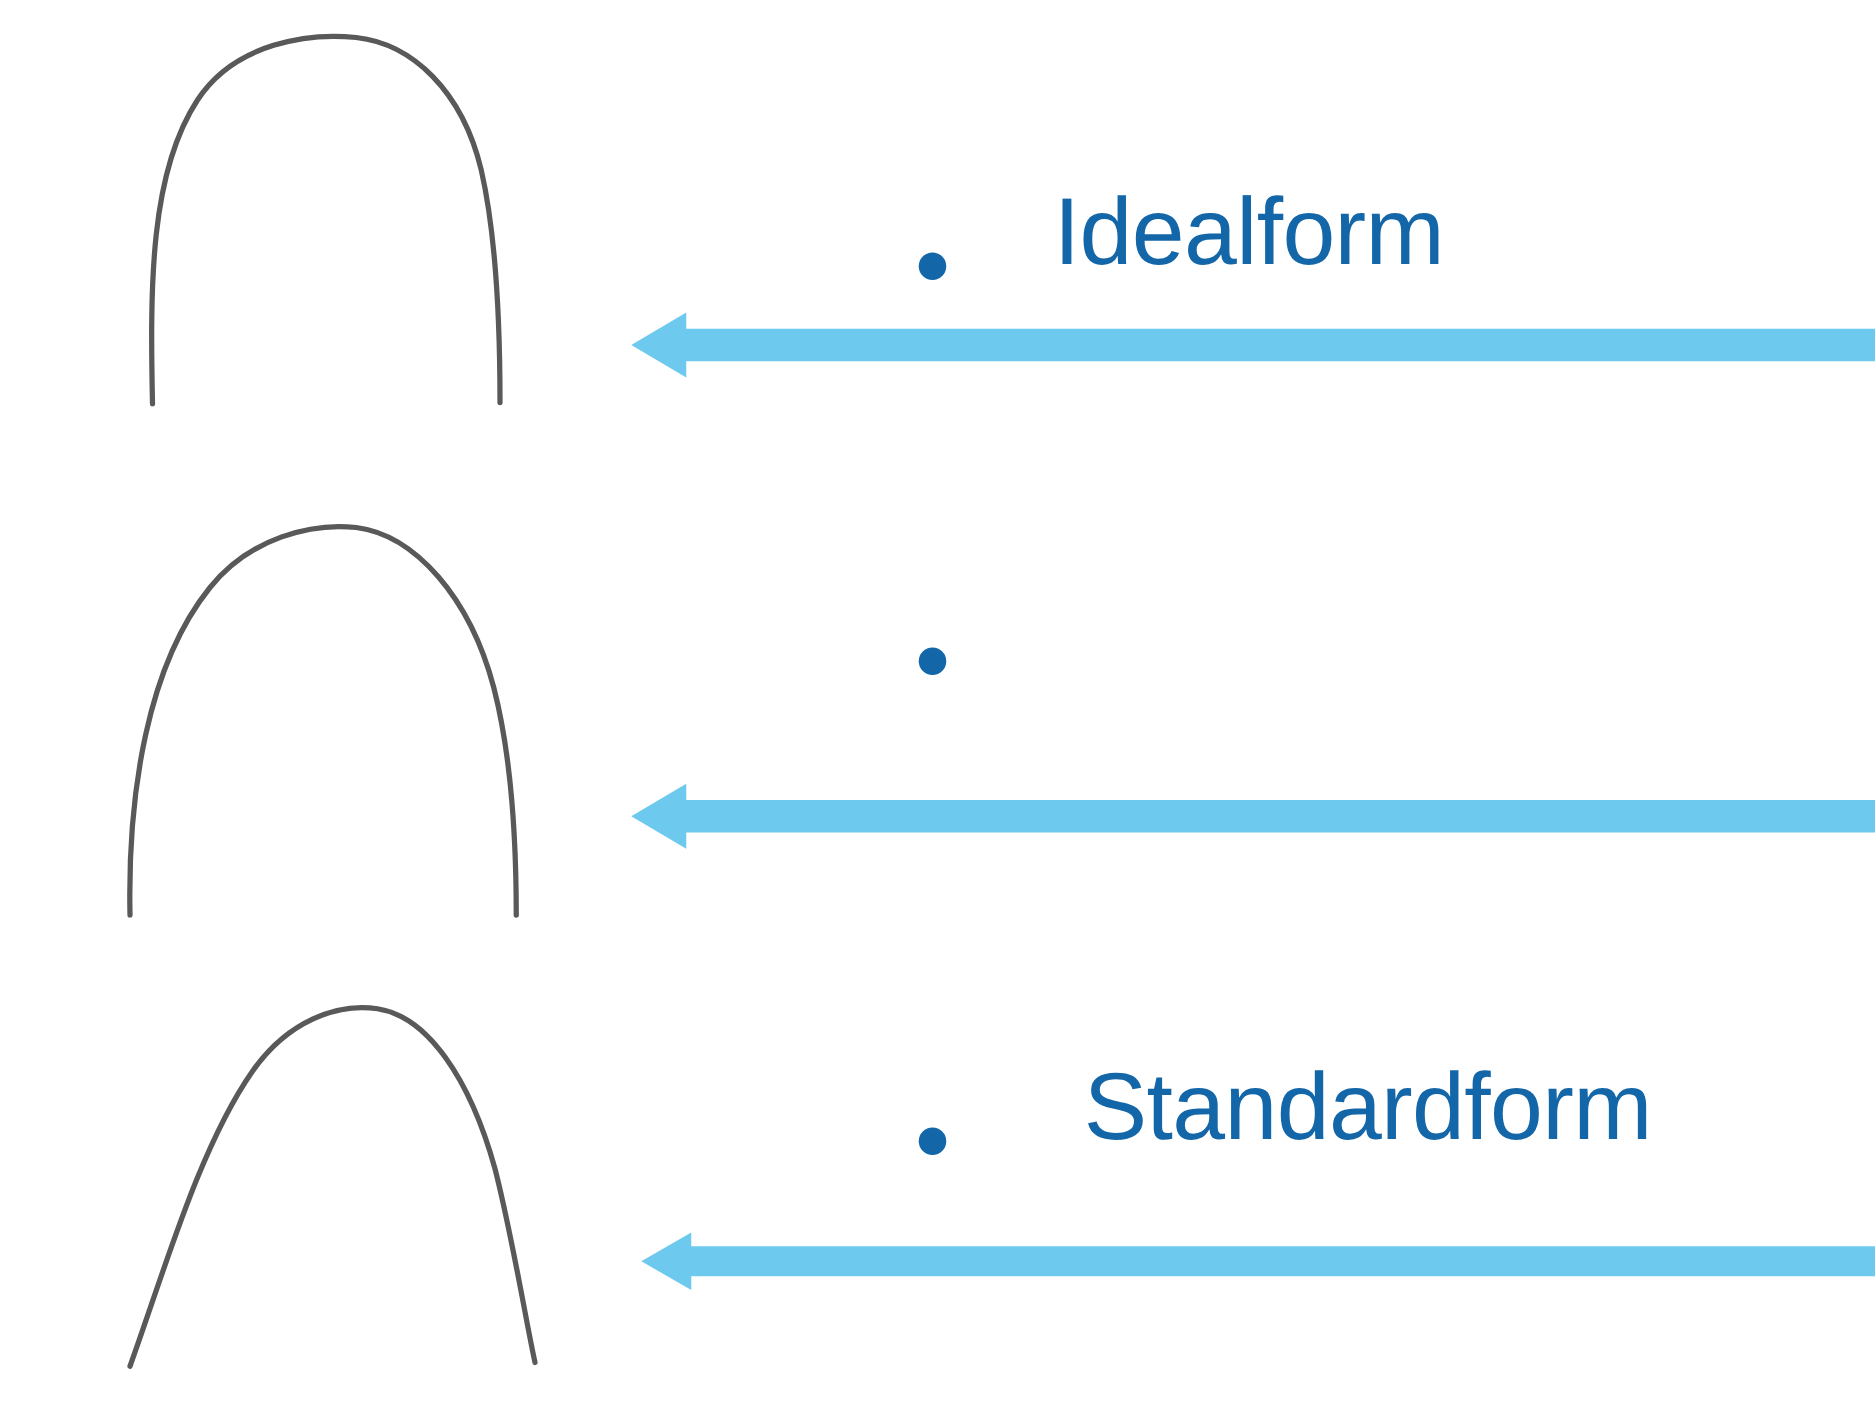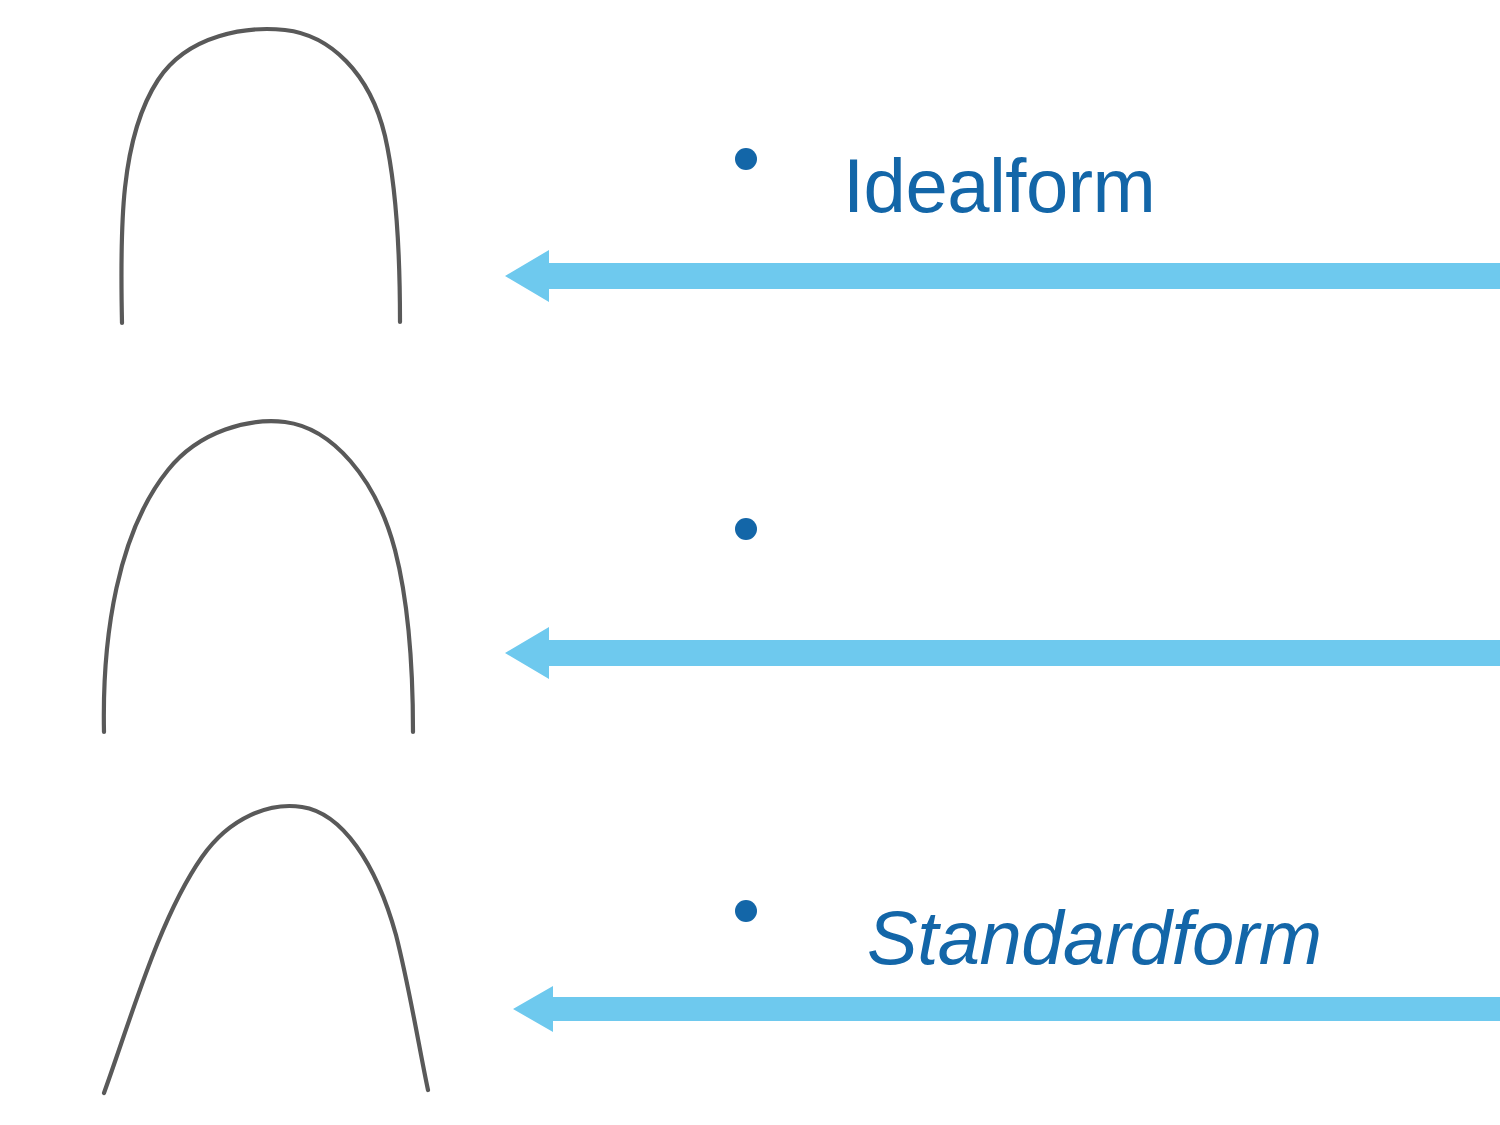--- a/index.html
+++ b/index.html
@@ -40,25 +40,25 @@
   }
   .arrow-row svg { display: block; }
   #arrow-row-1 { top: 248px; left: 505px; }
   #arrow-row-2 { top: 625px; left: 505px; }
   #arrow-row-3 { top: 984px; left: 513px; }
 
   
   .bullet-row {
     position: absolute;
     display: flex;
-    align-items: flex-start;
+    align-items: flex-end;
   }
   #label-row-1 { top: 148px; left: 735px; }
   #label-row-2 { top: 518px; left: 735px; }
-  #label-row-3 { top: 900px; left: 735px; font-style: italic; }
+  #label-row-3 { top: 848px; left: 735px; }
 
   .bullet-dot {
     width: 22px;
     height: 22px;
     border-radius: 50%;
     background: #1366A8;
     flex: 0 0 auto;
     margin-right: 86px;
   }
   #label-row-3 .bullet-dot { margin-right: 110px; }

